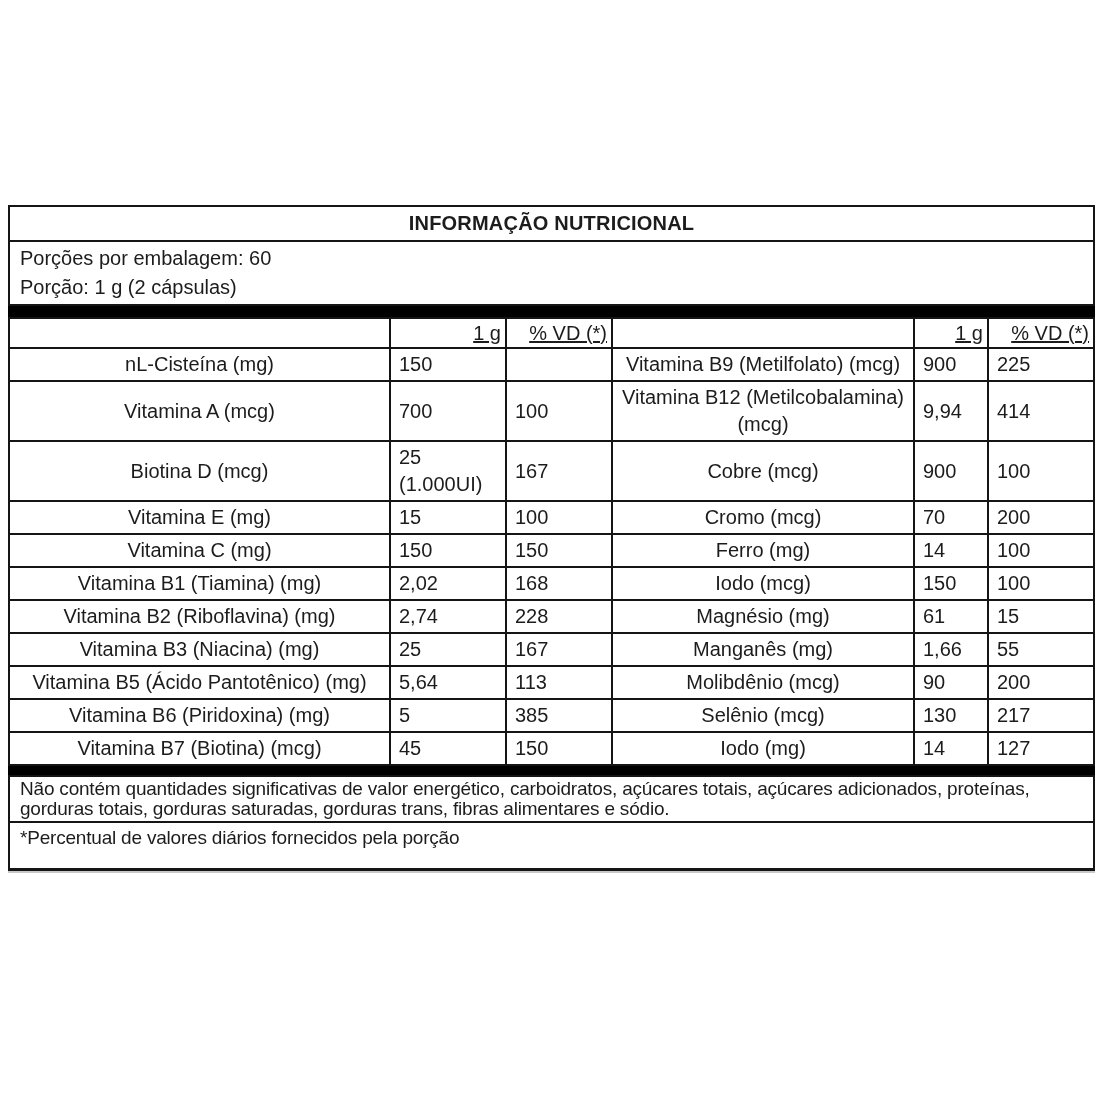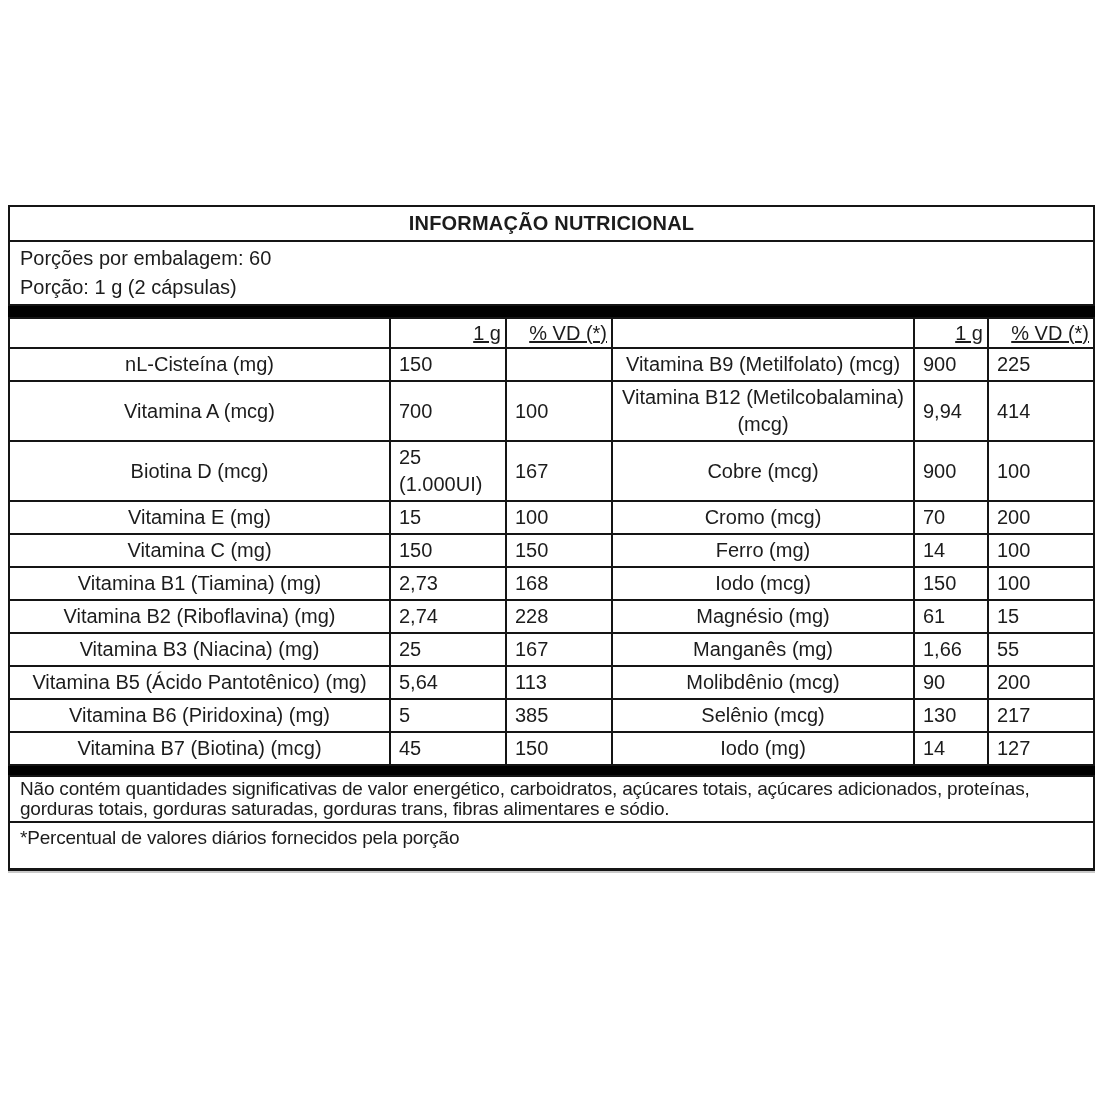--- a/index.html
+++ b/index.html
@@ -162,21 +162,21 @@
         <tr>
     <td class="name">Vitamina C (mg)</td>
     <td class="num">150</td>
     <td class="num">150</td>
     <td class="name name-r">Ferro (mg)</td>
     <td class="num">14</td>
     <td class="num">100</td>
   </tr>
         <tr>
     <td class="name">Vitamina B1 (Tiamina) (mg)</td>
-    <td class="num">2,73</td>
+    <td class="num">2,02</td>
     <td class="num">168</td>
     <td class="name name-r">Iodo (mcg)</td>
     <td class="num">150</td>
     <td class="num">100</td>
   </tr>
         <tr>
     <td class="name">Vitamina B2 (Riboflavina) (mg)</td>
     <td class="num">2,74</td>
     <td class="num">228</td>
     <td class="name name-r">Magnésio (mg)</td>

